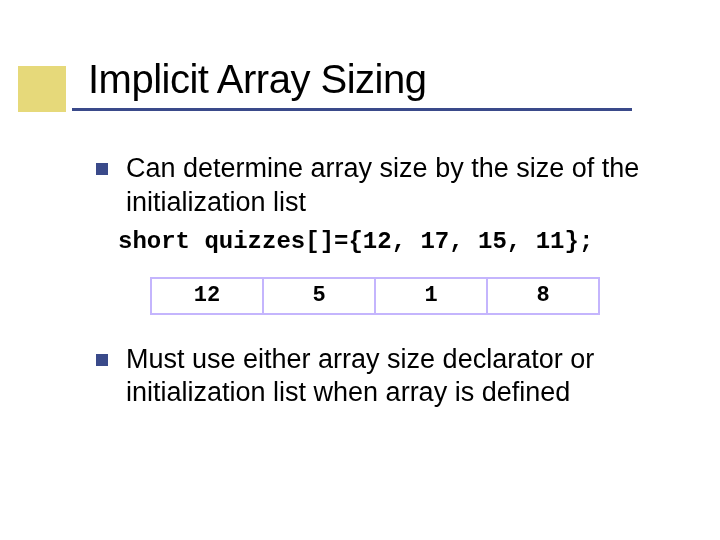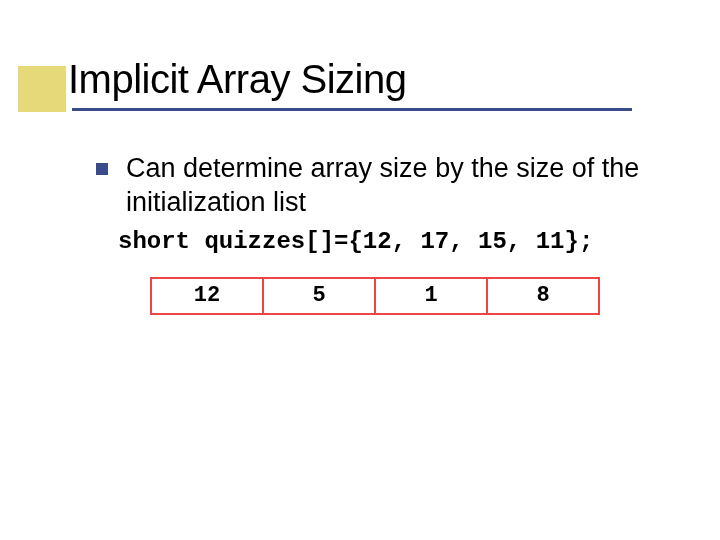--- a/index.html
+++ b/index.html
@@ -22,21 +22,21 @@
     position: absolute;
     left: 18px;
     top: 66px;
     width: 48px;
     height: 46px;
     background: #e6d97a; 
     z-index: 0;
   }
   .title-wrap {
     position: absolute;
-    left: 68px;
+    left: 88px;
     top: 56px;
     z-index: 1;
   }
   .title {
     font-family: "Tahoma", "Verdana", sans-serif;
     font-size: 40px;
     line-height: 1.15;
     letter-spacing: -0.5px;
   }
   .title-underline {
@@ -80,21 +80,21 @@
     margin-top: 8px;
     white-space: nowrap;
   }
   .array-table {
     border-collapse: collapse;
     margin-left: 54px;
     margin-top: 22px;
     margin-bottom: 28px;
   }
   .array-table td {
-    border: 2px solid #ef4444;
+    border: 2px solid #c4b5fd;
     font-family: "Courier New", monospace;
     font-weight: bold;
     font-size: 22px;
     text-align: center;
     width: 110px;
     height: 34px;
     padding: 0;
   }
 </style>
 </head>
@@ -122,15 +122,19 @@
       <tbody>
           <tr>
         <td>12</td>
         <td>5</td>
         <td>1</td>
         <td>8</td>
       </tr>
     </tbody>
       </table>
 
+    <div class="bullet-row">
+      <div class="bullet-square"></div>
+      <div class="bullet-text">Must use either array size declarator or initialization list when array is defined</div>
+    </div>
 
   </div>
 </div>
 
 </body></html>

